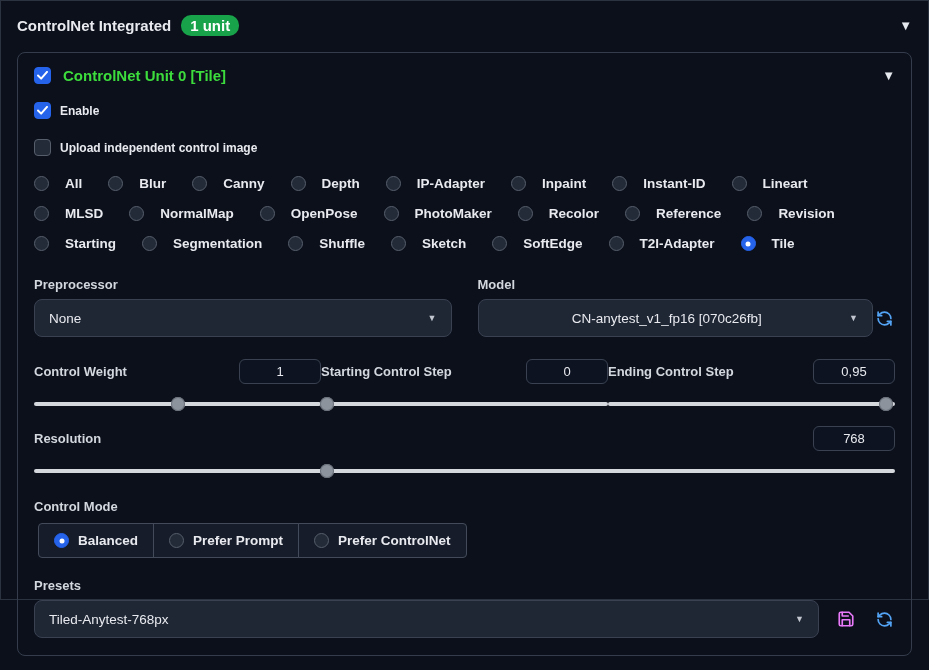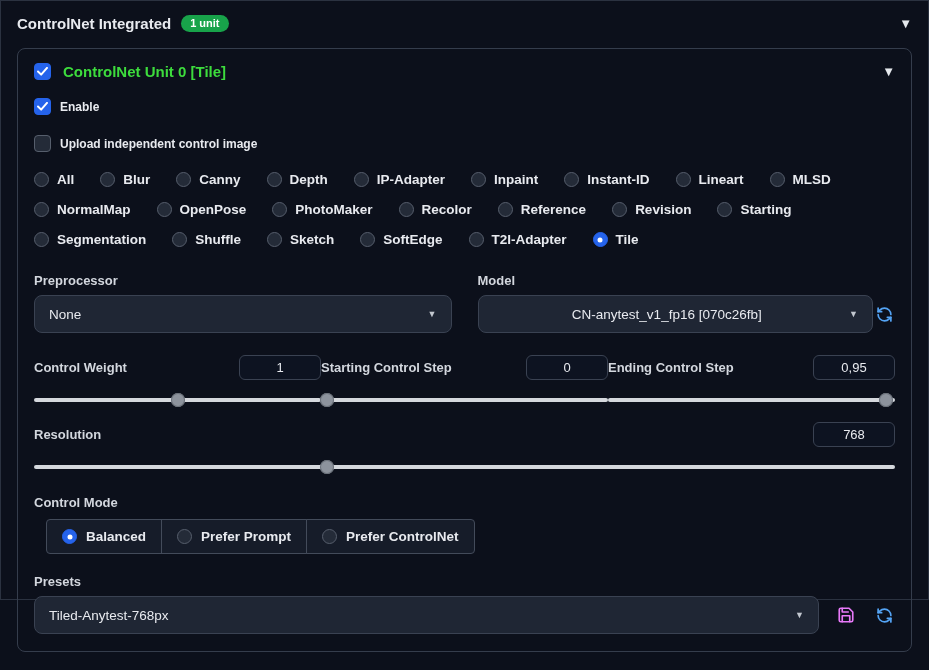--- a/index.html
+++ b/index.html
@@ -28,21 +28,21 @@
   .page{
     width:929px;height:600px;
     border:1px solid #2b3240;
     padding:14px 16px 12px 16px;
   }
   
   .acc-header{display:flex;align-items:center;gap:10px;margin-bottom:16px;}
   .acc-title{font-size:15px;font-weight:700;color:var(--text);}
   .badge{
     background:var(--badge-green);color:#fff;
-    font-size:11px;font-weight:700;
+    font-size:15px;font-weight:700;
     padding:3px 9px;border-radius:10px;line-height:1;text-align:right;
   }
   .spacer{flex:1;}
   .caret{color:#e6e9ee;font-size:13px;line-height:1;cursor:pointer;}
   
   .unit-panel{
     border:1px solid var(--panel-border);
     border-radius:8px;
     padding:14px 16px 14px 16px;
     height:604px;
@@ -57,21 +57,21 @@
     cursor:pointer;
   }
   .checkbox.checked{background:var(--accent);border-color:var(--accent);}
   .checkbox svg{display:block;}
   .cb-row{display:flex;align-items:center;margin-bottom:20px;}
   .cb-item{display:flex;align-items:center;gap:9px;cursor:pointer;}
   .cb-label{font-size:12px;font-weight:600;color:var(--text);}
   .half{width:50%;}
   
   .radio-group{display:flex;flex-wrap:wrap;column-gap:26px;row-gap:15px;margin-bottom:26px;max-width:860px;}
-  .radio-item{display:flex;align-items:flex-end;gap:8px;cursor:pointer;}
+  .radio-item{display:flex;align-items:flex-end;gap:16px;cursor:pointer;}
   .radio{
     width:15px;height:15px;border-radius:50%;flex:0 0 auto;
     background:#242b38;border:1px solid #565e6c;position:relative;
   }
   .radio.selected{background:var(--accent);border-color:var(--accent);}
   .radio.selected::after{
     content:"";position:absolute;left:50%;top:50%;
     width:5px;height:5px;border-radius:50%;background:#fff;
     transform:translate(-50%,-50%);
   }
@@ -116,21 +116,21 @@
   .resolution-block{margin-bottom:26px;}
   
   .mode-label{display:block;margin-bottom:9px;}
   .mode-group{display:flex;margin-bottom:20px;}
   .mode-btn{
     display:flex;align-items:center;gap:9px;
     height:35px;padding:0 15px;
     background:#161c29;border:1px solid #434b5a;
     margin-left:-1px;cursor:pointer;
   }
-  .mode-btn:first-child{margin-left:12px;border-radius:4px 0 0 4px;}
+  .mode-btn:first-child{margin-left:4px;border-radius:4px 0 0 4px;}
   .mode-btn:last-child{border-radius:0 4px 4px 0;}
   
   .presets-label{display:block;margin-bottom:7px;}
   .presets-row{display:flex;align-items:center;gap:16px;}
 </style>
 </head>
 <body>
 
 <div class="page">
 

